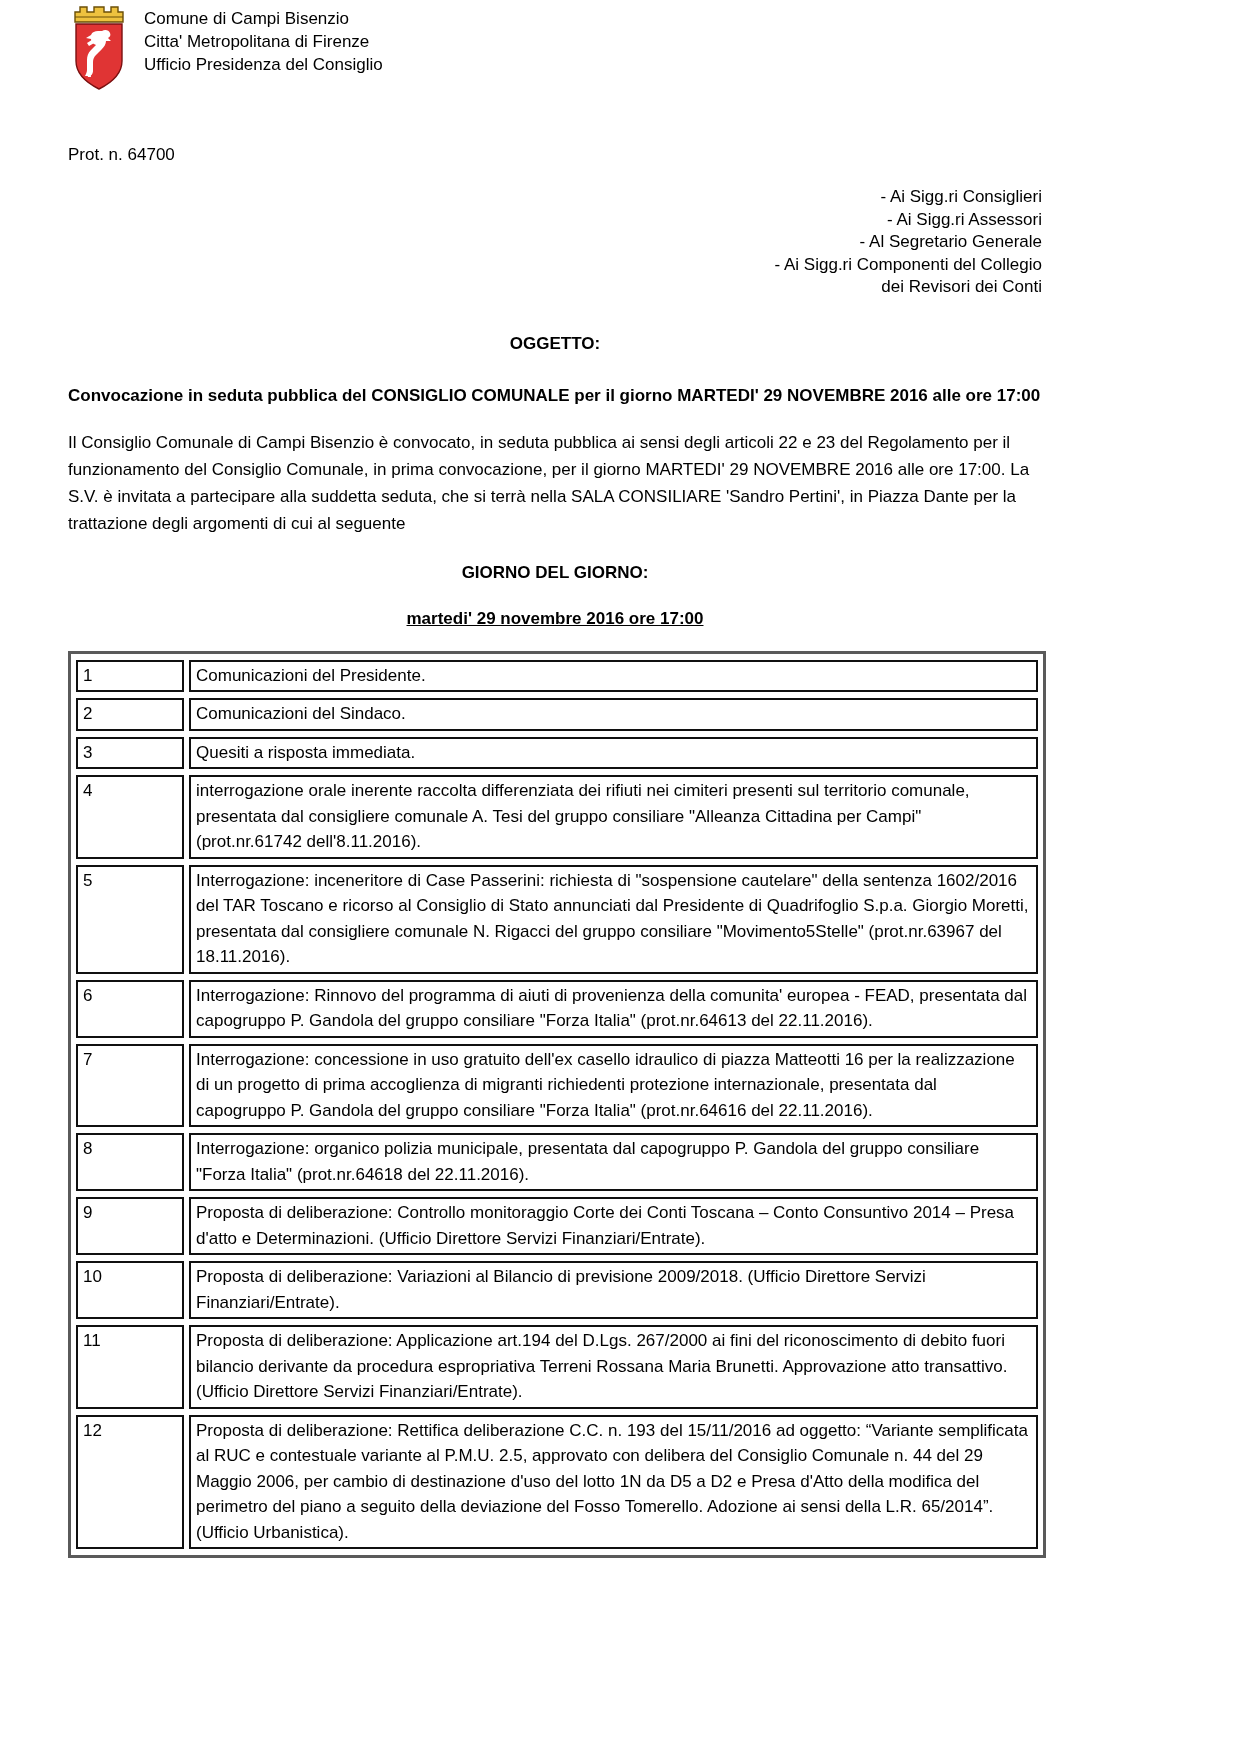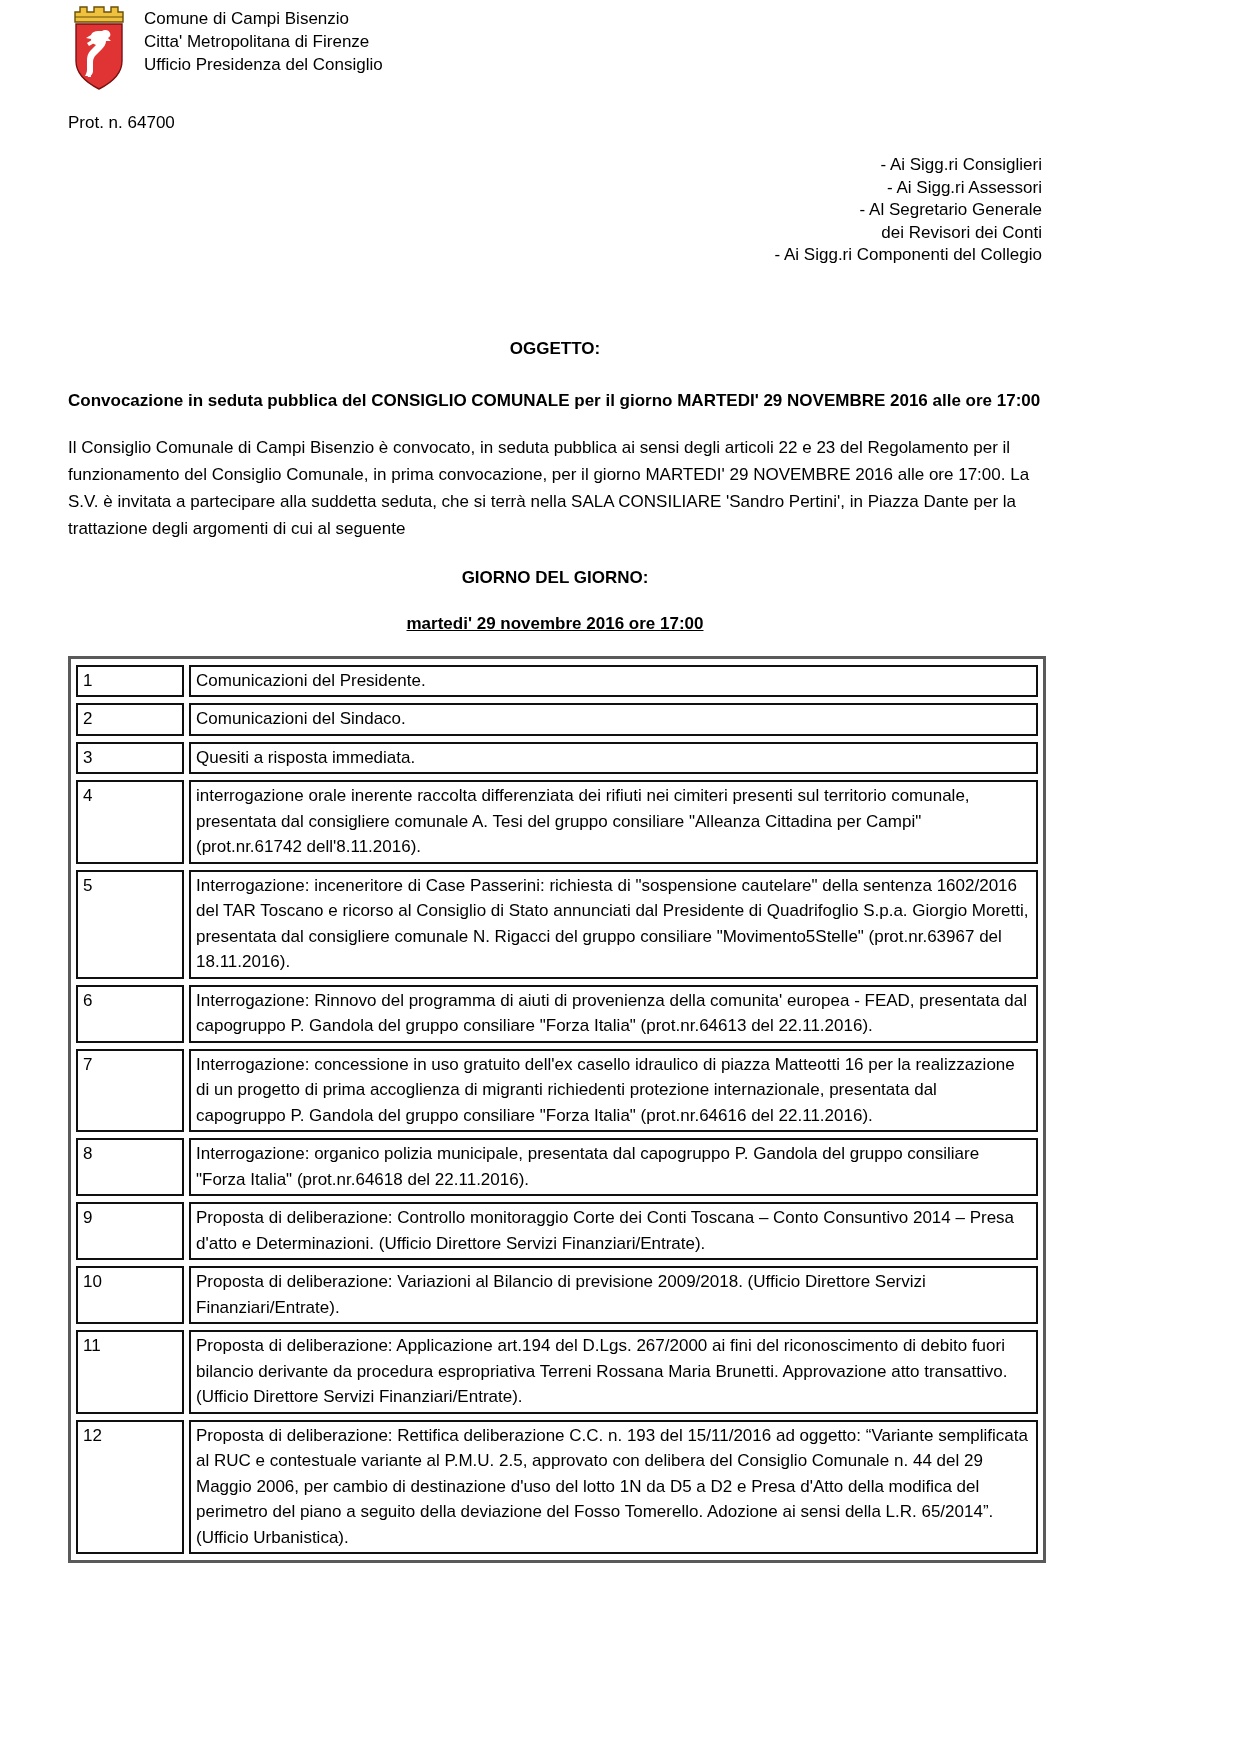--- a/index.html
+++ b/index.html
@@ -14,27 +14,27 @@
   }
   .page { width: 1024px; min-height: 1754px; position: relative; }
   .content { margin-left: 68px; width: 974px; }
 
   
   .org-header { display: flex; align-items: flex-start; gap: 14px; padding-top: 5px; }
   .coat { width: 62px; height: 86px; flex: 0 0 auto; }
   .org-lines { padding-top: 2px; line-height: 23px; font-size: 17px; }
 
   
-  .prot-block { margin-top: 20px; line-height: 23px; }
+  .prot-block { margin-top: 52px; line-height: 23px; }
 
   
   .recipients { margin-top: 20px; text-align: right; line-height: 22.5px; }
 
   
-  .subject-label { margin-top: 72px; text-align: center; font-weight: bold; }
+  .subject-label { margin-top: 35px; text-align: center; font-weight: bold; }
   .subject-bold { margin-top: 28px; font-weight: bold; line-height: 27px; }
   .subject-body { margin-top: 20px; line-height: 27px; }
 
   
   .odg-title { margin-top: 26px; text-align: center; font-weight: bold; }
   .odg-session { margin-top: 26px; text-align: center; font-weight: bold; text-decoration: underline; }
 
   
   .odg-table {
     margin-top: 22px;
@@ -83,22 +83,22 @@
     </div>
 
     <div class="prot-block">
       <div>Prot. n. 64700</div>
     </div>
 
     <div class="recipients">
       <div>- Ai Sigg.ri Consiglieri</div>
       <div>- Ai Sigg.ri Assessori</div>
       <div>- Al Segretario Generale</div>
+      <div>- Ai Sigg.ri Componenti del Collegio</div>
       <div>dei Revisori dei Conti</div>
-      <div>- Ai Sigg.ri Componenti del Collegio</div>
     </div>
 
     <div class="subject-label">OGGETTO:</div>
     <div class="subject-bold">Convocazione in seduta pubblica del CONSIGLIO COMUNALE per il giorno MARTEDI' 29 NOVEMBRE 2016 alle ore 17:00</div>
     <div class="subject-body">Il Consiglio Comunale di Campi Bisenzio è convocato, in seduta pubblica ai sensi degli articoli 22 e 23 del Regolamento per il funzionamento del Consiglio Comunale, in prima convocazione, per il giorno MARTEDI' 29 NOVEMBRE 2016 alle ore 17:00. La S.V. è invitata a partecipare alla suddetta seduta, che si terrà nella SALA CONSILIARE 'Sandro Pertini', in Piazza Dante per la trattazione degli argomenti di cui al seguente</div>
 
     <div class="odg-title">GIORNO DEL GIORNO:</div>
     <div class="odg-session">martedi' 29 novembre 2016 ore 17:00</div>
 
     <table class="odg-table">

